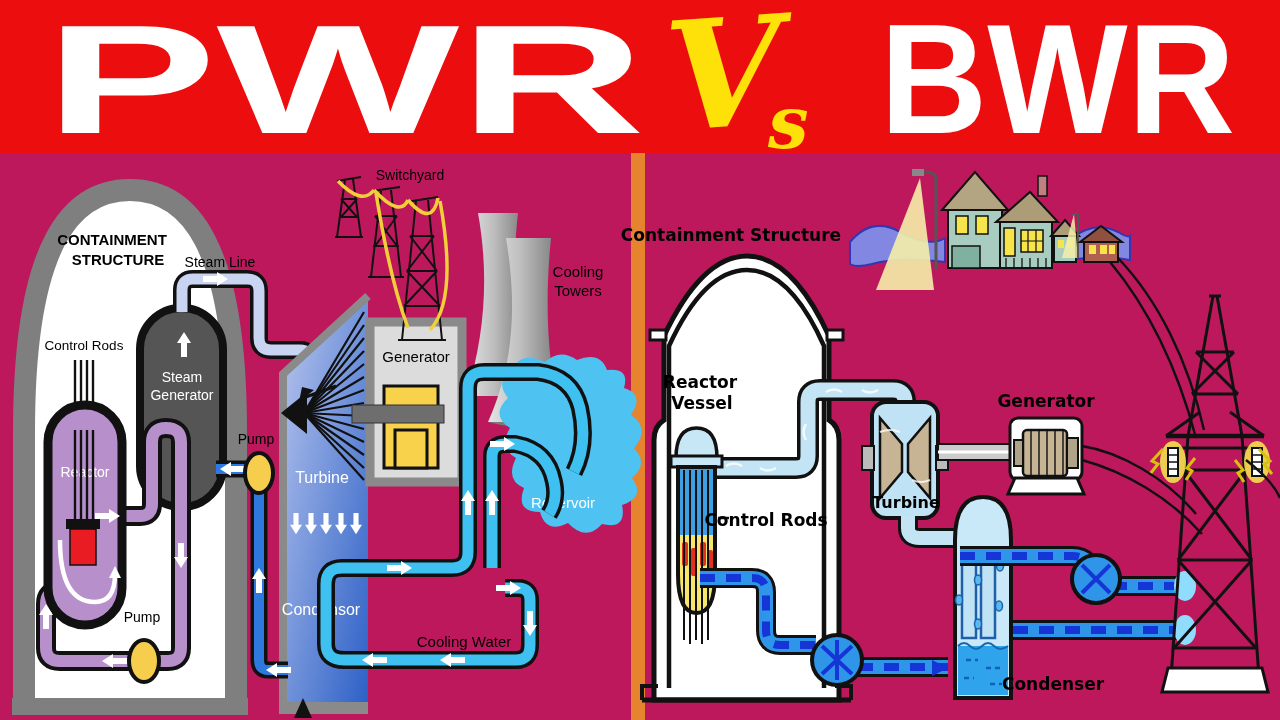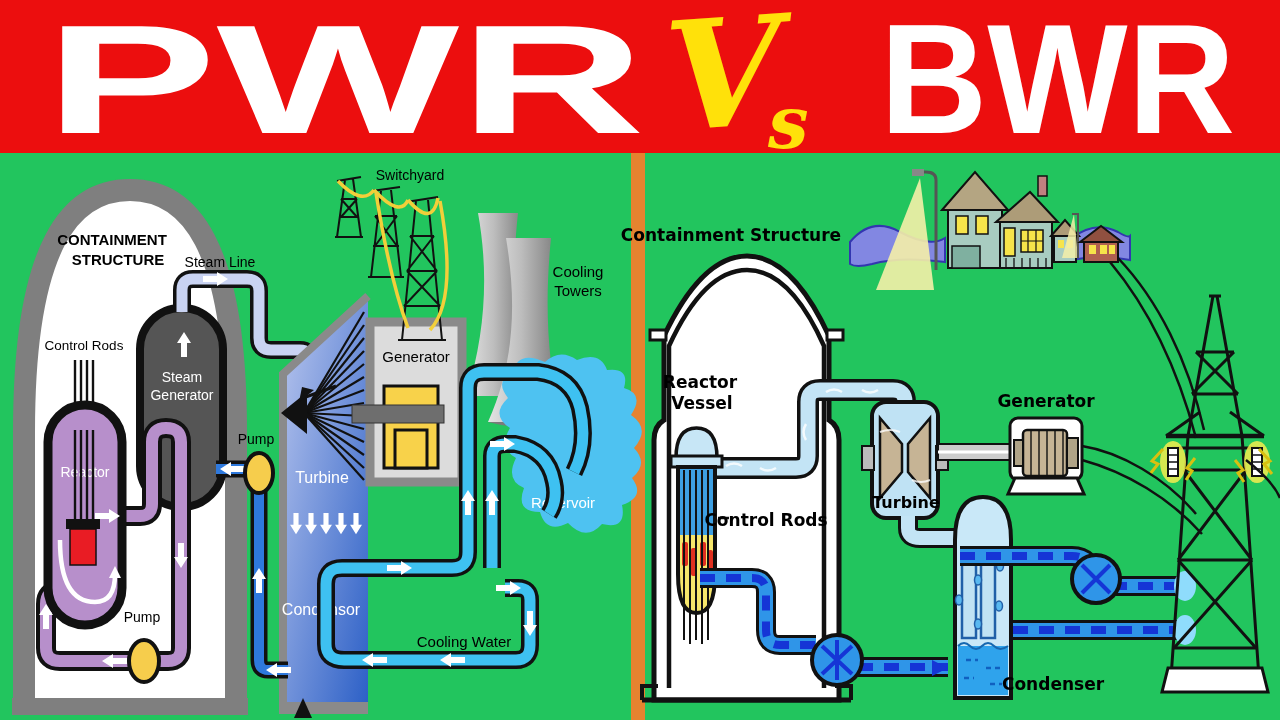--- a/index.html
+++ b/index.html
@@ -1,16 +1,16 @@
 <!DOCTYPE html>
 <html><head>
 <meta charset="utf-8">
 <style>
   html,body{margin:0;padding:0;background:#fff;}
-  #stage{position:relative;width:1280px;height:720px;overflow:hidden;background:#22c55e;text-align:center;}
+  #stage{position:relative;width:1280px;height:720px;overflow:hidden;background:#be185d;text-align:center;}
   svg{position:absolute;left:0;top:0;}
   text{user-select:none;}
   .lbl{font-family:"Liberation Sans",sans-serif;fill:#000;}
   .lblw{font-family:"Liberation Sans",sans-serif;fill:#fff;}
   .lblb{font-family:"DejaVu Sans",sans-serif;font-weight:bold;fill:#000;}
   .bannertxt{font-family:"Liberation Sans",sans-serif;font-weight:900;fill:#fff;}
   .vstxt{font-family:"DejaVu Serif",serif;font-style:italic;font-weight:bold;}
 </style>
 </head>
 <body>

